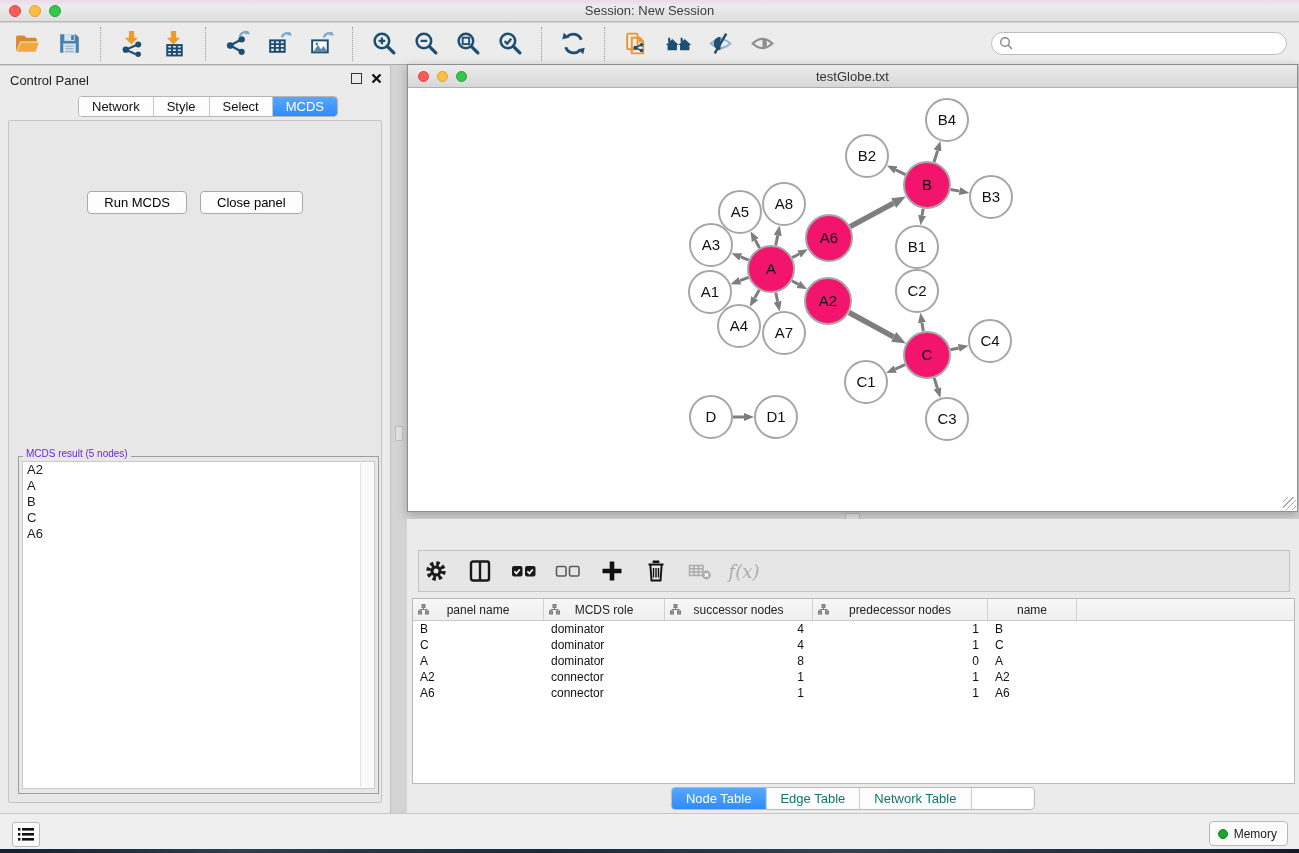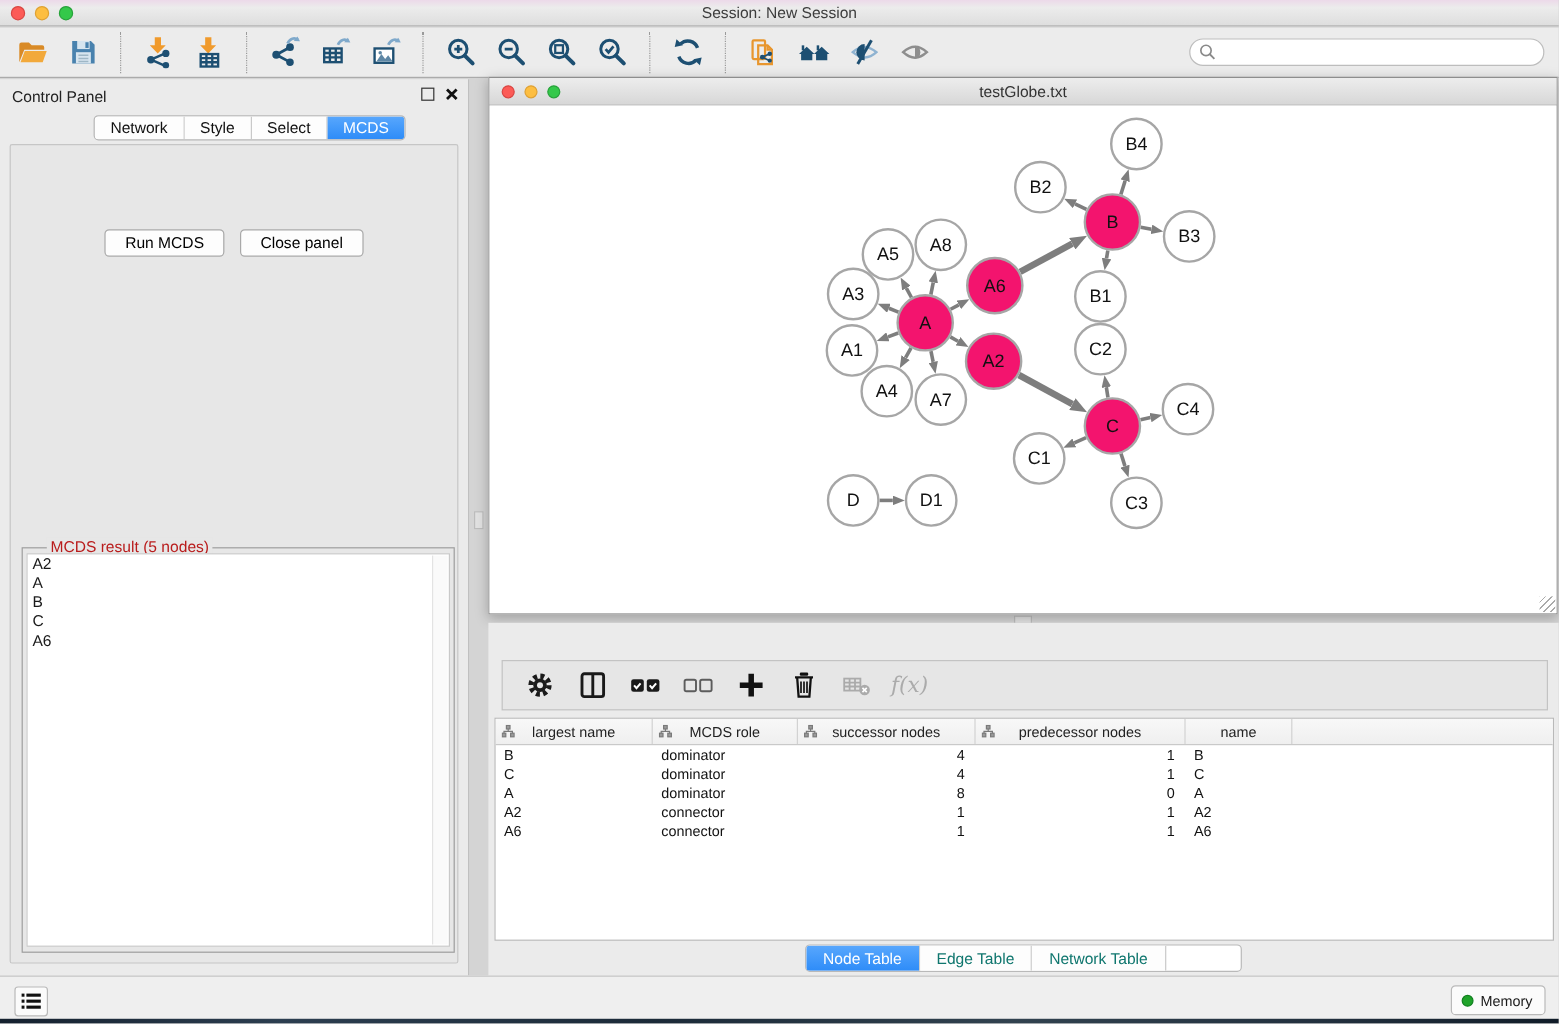--- a/index.html
+++ b/index.html
@@ -55,21 +55,21 @@
   .dropdown-stepper span { width:0; height:0; border-left:4px solid transparent; border-right:4px solid transparent; }
   .arr-up { border-bottom:5px solid #fff; }
   .arr-down { border-top:5px solid #fff; }
 
   .btn-row { position:absolute; top:70px; left:0; right:0; display:flex; justify-content:center; gap:13px; }
   .cp-btn { height:23px; padding:0 16px; background:#fdfdfd; border:1px solid #a9a9a9; border-radius:4px;
     font-size:13px; font-family:"Liberation Sans",sans-serif; cursor:default; }
 
   .result-fieldset { position:absolute; left:9px; right:2px; top:335px; bottom:8px;
     border:1px solid #9e9e9e; }
-  .result-legend { position:absolute; top:-9px; left:4px; background:#e7e7e7; padding:0 3px; font-size:13px; color:#b91c1c;margin-left:16px; }
+  .result-legend { position:absolute; top:-9px; left:4px; background:#e7e7e7; padding:0 3px; font-size:10px; color:#6d28d9; }
   .result-list { position:absolute; left:3px; right:3px; top:4px; bottom:4px; background:#fff;
     border:1px solid #c9c9c9; overflow:hidden; }
   .result-item { font-size:13px; line-height:16px; padding:0 4px; }
   .result-scroll { position:absolute; right:1px; top:1px; bottom:1px; width:13px; background:#fafafa; border-left:1px solid #e3e3e3; }
 
   
   .v-grip { position:absolute; left:395px; top:426px; width:8px; height:15px; background:#e2e2e2; border:1px solid #bdbdbd; }
   .h-grip { position:absolute; left:845px; top:513px; width:15px; height:7px; background:#e2e2e2; border:1px solid #bdbdbd; }
 
   
@@ -81,21 +81,21 @@
   .net-titlebar .light { width:11px; height:11px; }
   .net-title { font-size:13px; color:#333; }
   .net-canvas { position:relative; width:889px; height:423px; background:#fff; }
   .resize-grip { position:absolute; right:1px; bottom:1px; width:13px; height:13px;
     background:repeating-linear-gradient(135deg, transparent 0 3px, #aaa 3px 4px); }
 
   
   .table-panel { position:absolute; left:407px; top:519px; width:892px; height:294px; background:#ebebeb; }
   .tp-header { position:relative; height:28px; display:flex; align-items:center; padding:0 10px; }
   .tp-toolbar { position:absolute; left:11px; right:9px; top:31px; height:42px; background:#e6e6e6;
-    border:1px solid #c3c3c3; display:flex; align-items:center; padding-left:14px; gap:10px; }
+    border:1px solid #c3c3c3; display:flex; align-items:center; padding-left:0; gap:10px; }
   .tt-btn { width:34px; height:32px; display:flex; align-items:center; justify-content:center; cursor:default; }
   .fx-label { font-family:"DejaVu Serif", serif; font-style:italic; font-size:18px; color:#ababab; }
 
   .table-box { position:absolute; left:5px; right:4px; top:79px; bottom:29px; background:#fff; border:1px solid #b9b9b9; overflow:hidden; }
   .thead { display:flex; height:22px; background:linear-gradient(180deg,#f8f8f8,#efefef); border-bottom:1px solid #c9c9c9; }
   .th { position:relative; display:flex; align-items:center; justify-content:center; font-size:12px; color:#222;
     border-right:1px solid #d2d2d2; cursor:default; }
   .th .tree-ic { position:absolute; left:5px; top:5px; }
   .th.filler { flex:1; border-right:none; }
   .tr { display:flex; height:16px; align-items:center; }
@@ -525,21 +525,21 @@
     <div class="thead" id="table-head">
         <div class="th" style="width: 131px;">
           <svg width="11" height="11" viewBox="0 0 11 11" class="tree-ic">
             <g stroke="#7a7a7a" fill="#9a9a9a">
               <rect x="4" y="0.5" width="3" height="3"></rect>
               <rect x="0.5" y="7" width="3" height="3"></rect>
               <rect x="7.5" y="7" width="3" height="3"></rect>
               <path d="M5.5 3.5v2M2 7V5.5h7V7" fill="none"></path>
             </g>
           </svg>
-          <span>largest name</span>
+          <span>panel name</span>
         </div>
         <div class="th" style="width: 121px;">
           <svg width="11" height="11" viewBox="0 0 11 11" class="tree-ic">
             <g stroke="#7a7a7a" fill="#9a9a9a">
               <rect x="4" y="0.5" width="3" height="3"></rect>
               <rect x="0.5" y="7" width="3" height="3"></rect>
               <rect x="7.5" y="7" width="3" height="3"></rect>
               <path d="M5.5 3.5v2M2 7V5.5h7V7" fill="none"></path>
             </g>
           </svg>

